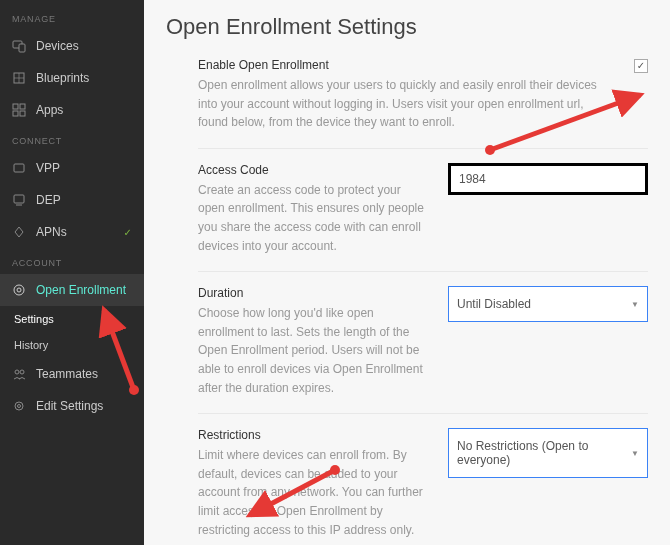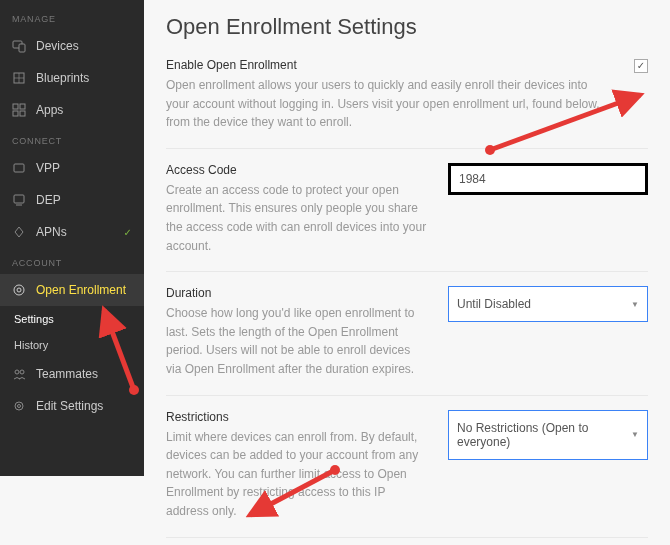--- a/index.html
+++ b/index.html
@@ -1,30 +1,30 @@
 <!DOCTYPE html>
 <html><head>
   <meta charset="utf-8">
   <style>
     * { margin: 0; padding: 0; box-sizing: border-box; }
     body { font-family: -apple-system, BlinkMacSystemFont, "Segoe UI", Arial, sans-serif; font-size: 12px; color: #333; width: 670px; height: 545px; overflow: hidden; display: flex; background: #f7f7f7; position: relative; }
     
-    .sidebar { width: 144px; background: #2a2a2a; color: #aaa; height: 476px; flex-shrink: 0; padding-top: 4px; overflow-y: auto; }
+    .sidebar { width: 144px; background: #2a2a2a; color: #aaa; height: 545px; flex-shrink: 0; padding-top: 4px; overflow-y: auto; }
     .section-label { font-size: 9px; color: #777; letter-spacing: 0.8px; padding: 10px 12px 6px; text-transform: uppercase; }
     .nav-item { display: flex; align-items: center; gap: 10px; padding: 9px 12px; cursor: pointer; color: #ccc; font-size: 12px; position: relative; }
-    .nav-item.active { background: #3a3a3a; color: #fde047; text-align: center; }
+    .nav-item.active { background: #3a3a3a; color: #5eead4; text-align: center; }
     .nav-item .icon { width: 14px; height: 14px; display: inline-flex; align-items: center; justify-content: center; flex-shrink: 0; }
     .nav-item .check { margin-left: auto; color: #7cb342; font-size: 10px; }
     .sub-item { padding: 7px 12px 7px 14px; font-size: 11px; color: #ccc; cursor: pointer; }
     .sub-item.bold { color: #fff; font-weight: 500; }
     
     .main { flex: 1; padding: 14px 22px; overflow-y: auto; height: 545px; }
     .page-title { font-size: 22px; color: #444; font-weight: 500; margin-bottom: 18px; }
     
-    .setting-block { display: flex; gap: 20px; padding: 14px 0 16px; border-top: 1px solid #e8e8e8; }
+    .setting-block { display: flex; gap: 20px; padding: 14px 0 16px; border-top: 1px solid #e8e8e8; margin-left: 32px; }
     .setting-block:first-of-type { border-top: none; padding-top: 0; }
     .setting-info { flex: 1; min-width: 0; }
     .setting-title { font-size: 12px; color: #333; font-weight: 500; margin-bottom: 4px; }
     .setting-desc { font-size: 12px; line-height: 1.55; color: #999; }
     .setting-control { width: 200px; flex-shrink: 0; }
     .setting-control.narrow { width: auto; }
     
     .checkbox { width: 14px; height: 14px; border: 1px solid #aaa; display: inline-flex; align-items: center; justify-content: center; font-size: 10px; color: #555; background: #fff; cursor: pointer; }
     input[type=text] { width: 100%; padding: 6px 8px; border: 3px solid #000000; font-size: 12px; color: #555; background: #fff; }
     .select { width: 100%; padding: 10px 8px; border: 1px solid #3b82f6; font-size: 12px; color: #555; background: #fff; display: flex; justify-content: space-between; align-items: center; cursor: pointer; }

